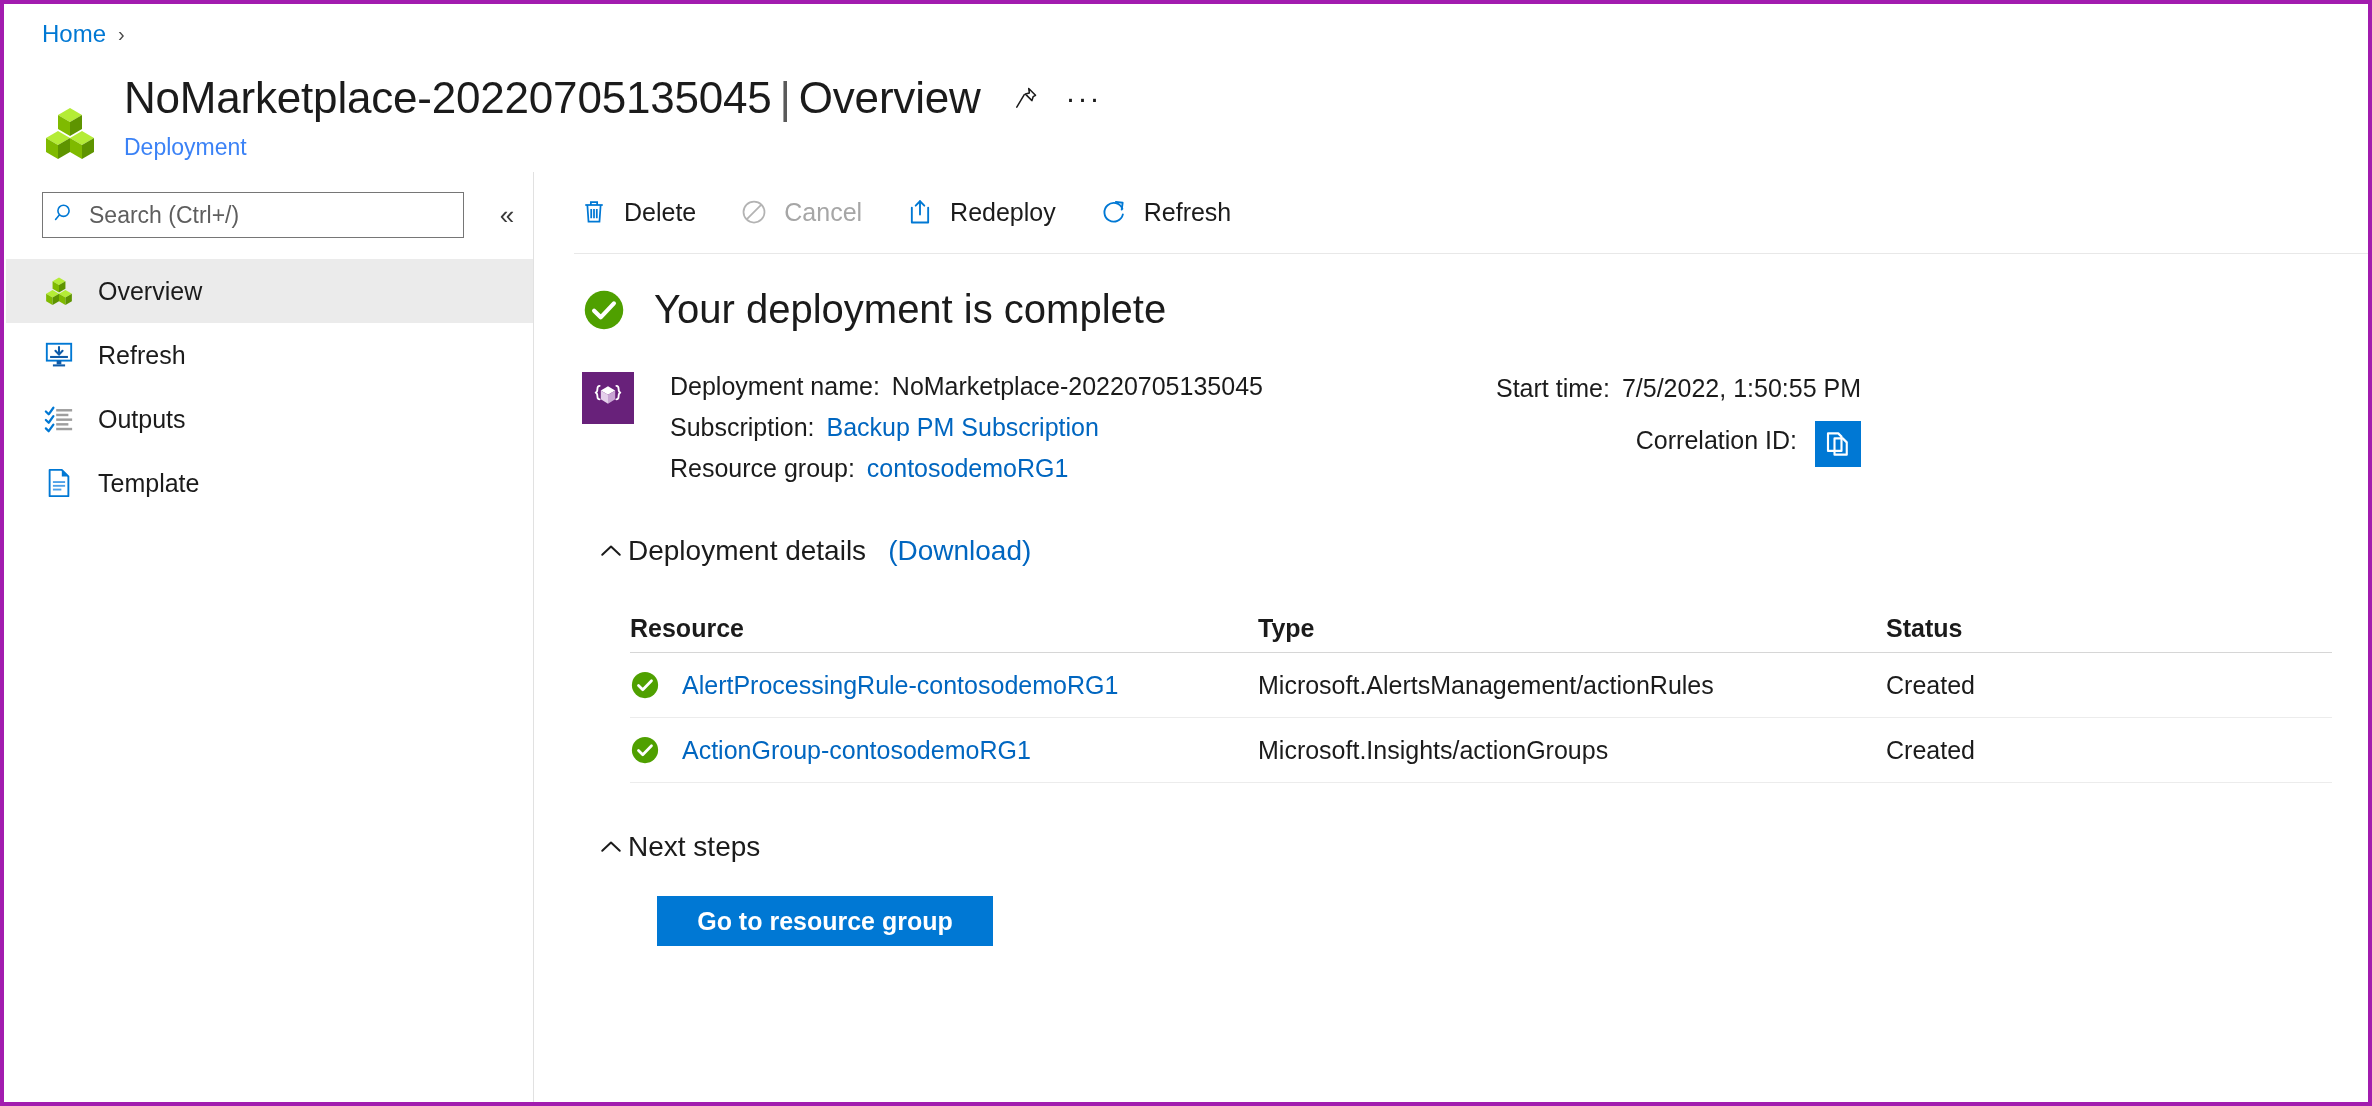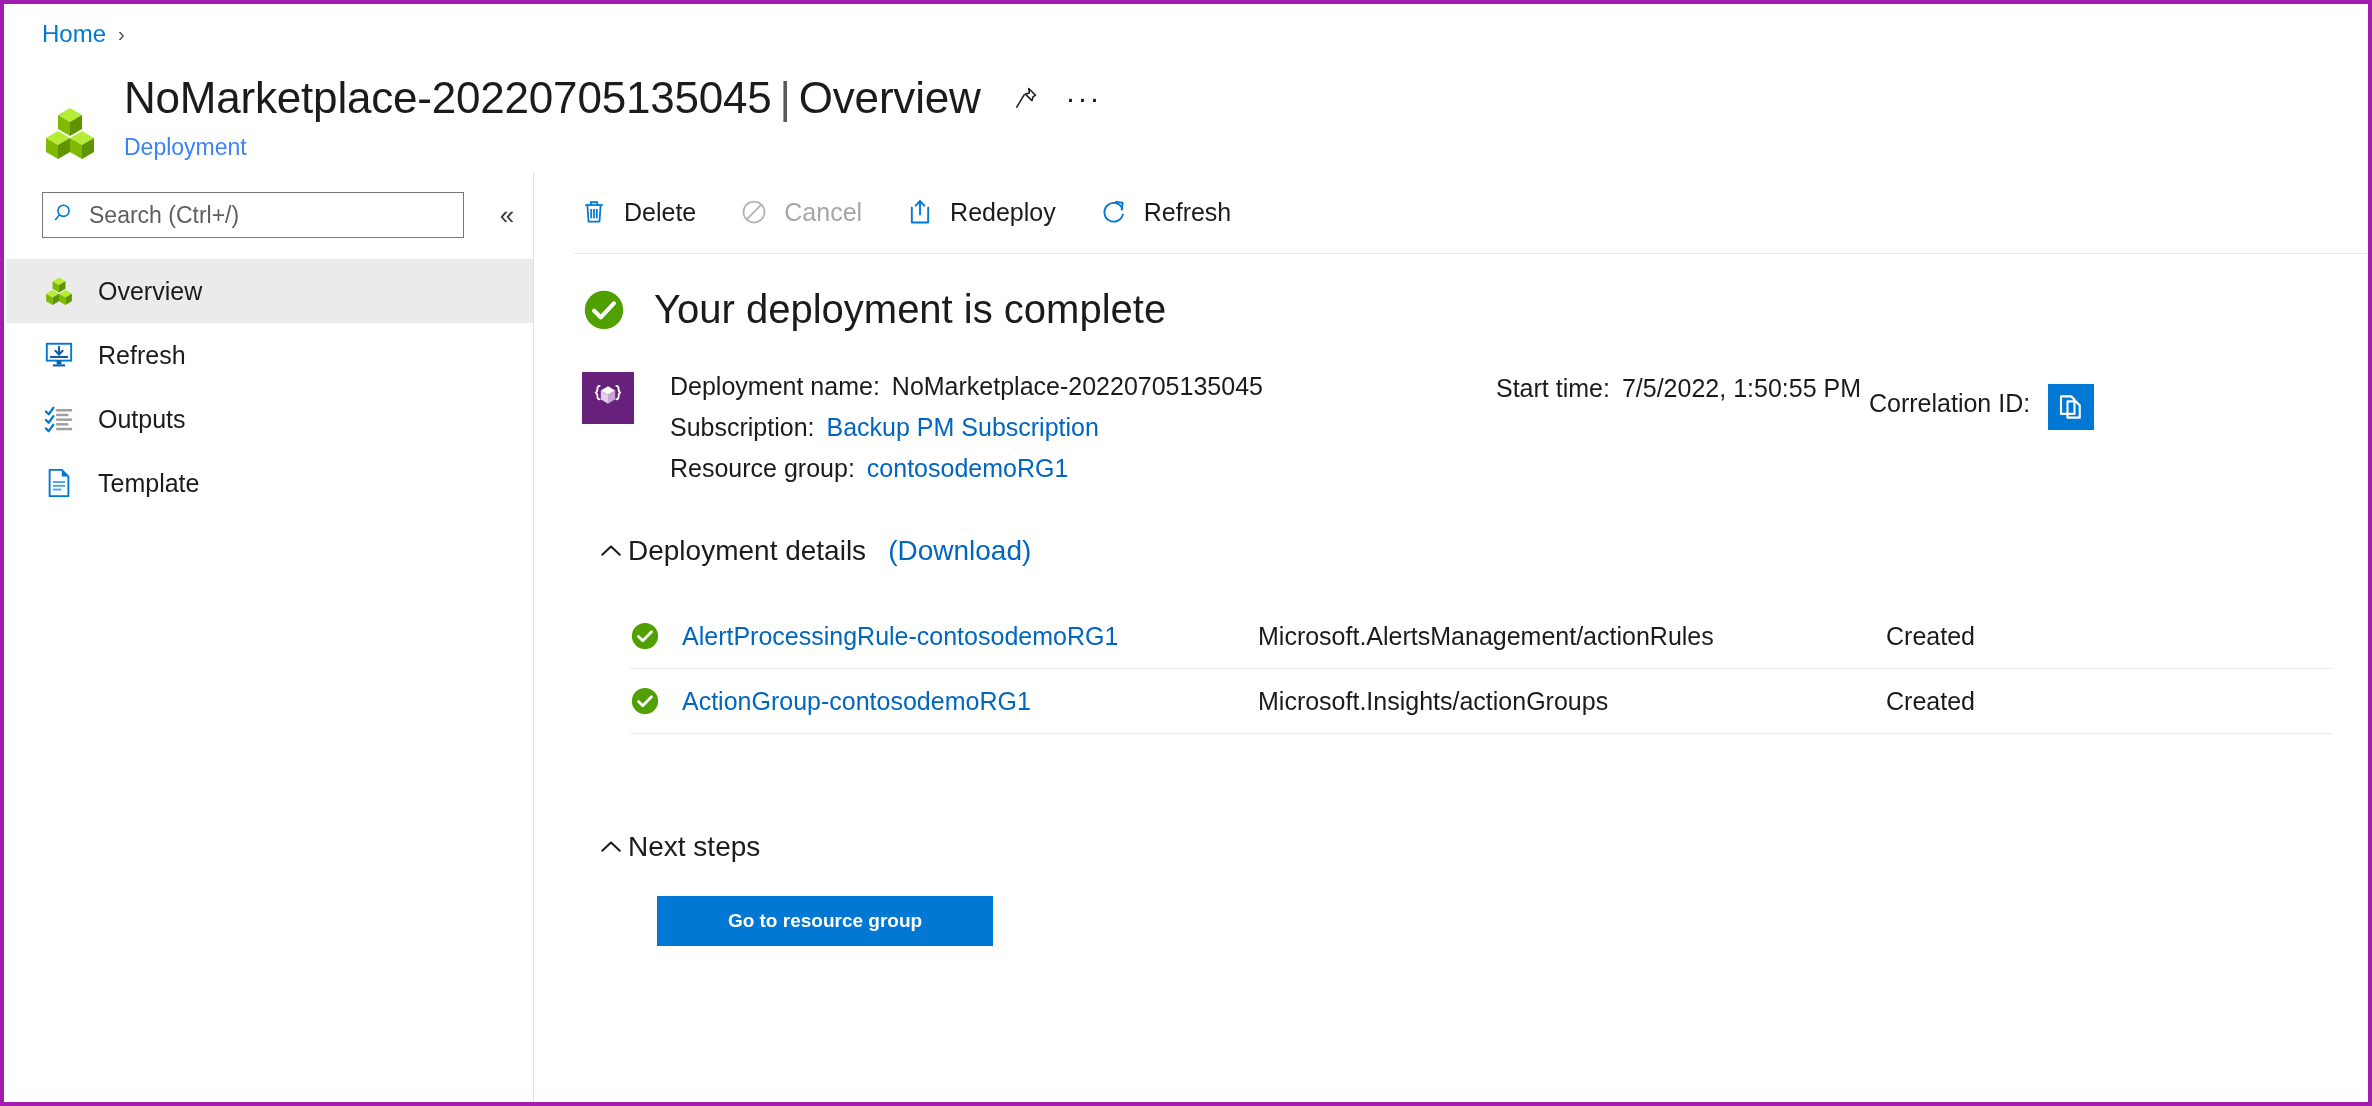--- a/index.html
+++ b/index.html
@@ -273,22 +273,23 @@
   }
   .field-label { color: #1b1b1b; }
   .field-value { color: #1b1b1b; margin-left: 12px; }
   .field-value.link { color: #0066c0; cursor: pointer; }
 
   .summary-right {
     position: absolute;
     left: 1492px;
     top: 370px;
     display: flex;
-    flex-direction: row;
-    gap: 8px;
+    flex-direction: column;
+    gap: 0;
+    align-items: flex-end;
   }
   .copy-btn {
     width: 46px;
     height: 46px;
     background: #0078d4;
     display: inline-flex;
     align-items: center;
     justify-content: center;
     margin-left: 18px;
     cursor: pointer;
@@ -362,21 +363,21 @@
 
   
   .primary-btn {
     position: absolute;
     left: 653px;
     top: 892px;
     min-width: 336px;
     height: 50px;
     background: #0078d4;
     color: #ffffff;
-    font-size: 19px;
+    font-size: 25px;
     font-weight: bold;
     border: none;
     cursor: pointer;
     font-family: "Liberation Sans", sans-serif;
     display: flex;
     align-items: center;
     justify-content: center;
     padding: 0 12px;
   }
 </style>
@@ -625,20 +626,25 @@
     <span class="chevron-btn">
       <svg viewBox="0 0 24 24" width="30" height="30" aria-hidden="true">
         <polyline points="5,15 12,8.4 19,15" fill="none" stroke="#1b1b1b" stroke-width="1.6" stroke-linecap="round" stroke-linejoin="round"></polyline>
       </svg>
     </span>
     <span class="section-title">Deployment details</span>
     <span class="section-link">(Download)</span>
   </div>
 
   <div class="res-table">
+    <div class="res-row head">
+      <div class="cell col-resource">Resource</div>
+      <div class="cell col-type">Type</div>
+      <div class="cell col-status">Status</div>
+    </div>
 
     <div class="res-row">
       <div class="col-resource">
         <span class="row-check">
           <svg viewBox="0 0 24 24" width="30" height="30" aria-hidden="true">
             <circle cx="12" cy="12" r="10.5" fill="#4fa000"></circle>
             <polyline points="6.8,12.4 10.2,15.8 17.2,8.6" fill="none" stroke="#ffffff" stroke-width="2.2" stroke-linecap="round" stroke-linejoin="round"></polyline>
           </svg>
         </span>
         <span class="cell res-link">AlertProcessingRule-contosodemoRG1</span>

